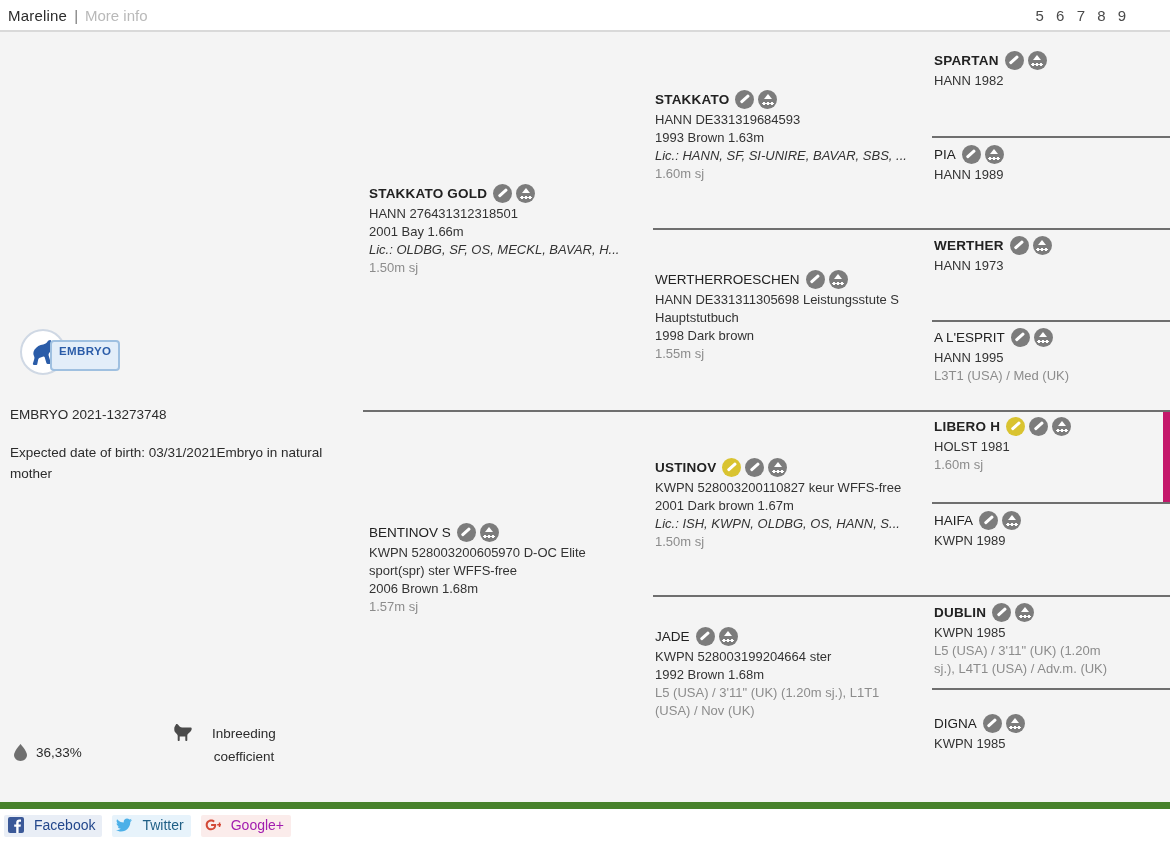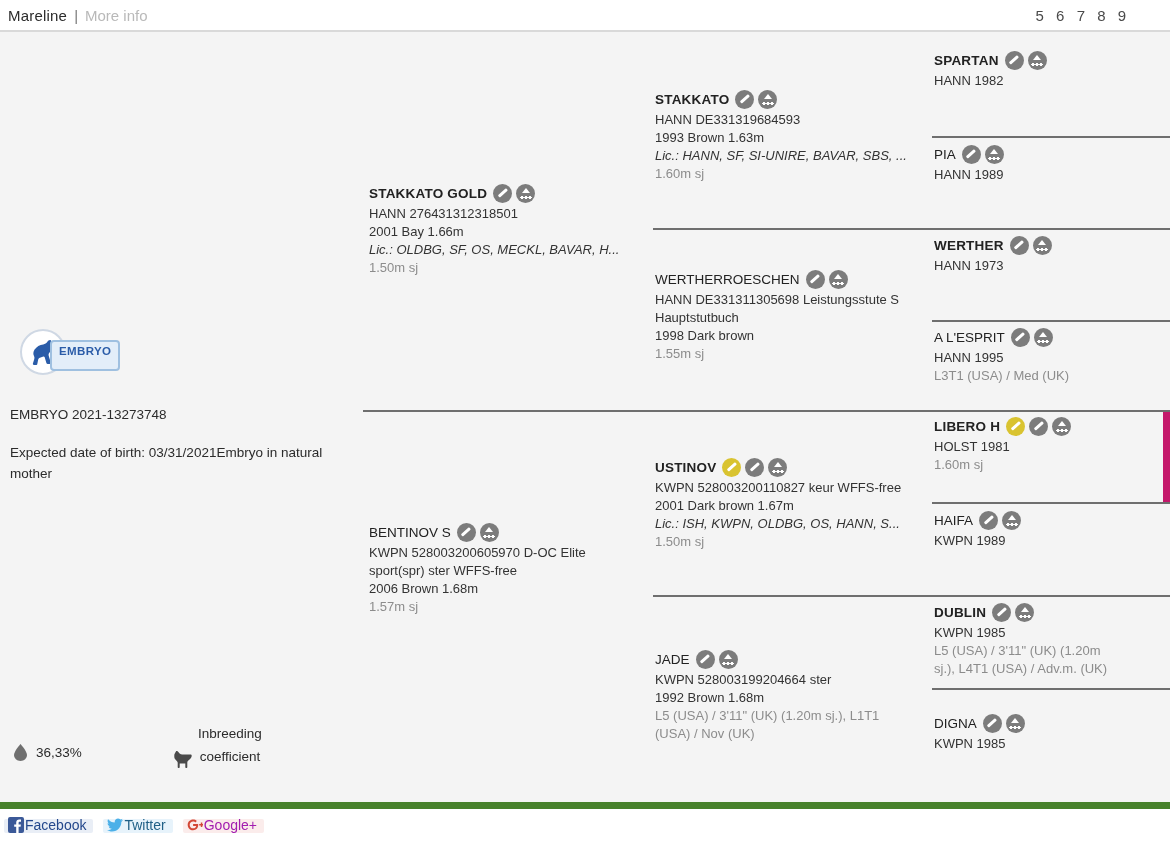--- a/index.html
+++ b/index.html
@@ -214,21 +214,21 @@
     align-items: flex-start;
   }
   .inbreed-value {
     display: flex; align-items: center; gap: 9px;
     width: 160px;
     padding-top: 22px;
   }
   .drop-icon { width: 13px; height: 17px; color: #6f6f6f; }
   .inbreed-pct { font-size: 13.5px; color: #2b2b2b; }
   .inbreed-label {
-    display: flex; align-items: flex-end; gap: 4px;
+    display: flex; align-items: flex-start; gap: 18px;
   }
   .horse-icon { width: 20px; height: 17px; color: #4a4a4a; margin-top: 2px; }
   .inbreed-label-text {
     font-size: 13.5px;
     color: #2b2b2b;
     line-height: 23px;
     text-align: center;
   }
 
   
@@ -244,22 +244,22 @@
     width: 1170px; height: 34px;
     background: #ffffff;
     display: flex;
     align-items: center;
     padding-left: 4px;
     gap: 10px;
   }
   .share-btn {
     display: inline-flex;
     align-items: center;
-    gap: 1px;
-    height: 14px;
+    gap: 10px;
+    height: 22px;
     padding: 0 7px 3px 4px;
     font-size: 14px;
     border-radius: 2px;
   }
   .share-btn.facebook { background: #e9eef6; color: #23478c; }
   .share-btn.twitter  { background: #e7f3fb; color: #1f5f86; }
   .share-btn.googleplus { background: #fbeceb; color: #a21caf; }
   .share-ico { width: 16px; height: 16px; flex: none; }
 </style>
 </head>
@@ -355,21 +355,21 @@
           <span class="badge gray pencil"></span>
           <span class="badge gray tree"></span>
         </span>
       </div>
       <div class="line">KWPN 528003200110827 keur WFFS-free</div>
       <div class="line">2001 Dark brown 1.67m</div>
       <div class="line italic">Lic.: ISH, KWPN, OLDBG, OS, HANN, S...</div>
       <div class="line perf">1.50m sj</div>
     </div>
 
-    <div class="cell" style="left:655px; top:617px; width:285px;">
+    <div class="cell" style="left:655px; top:594px; width:285px;">
       <div class="name-row">
         <span class="hname plain">JADE</span>
         <span class="badges">
           <span class="badge gray pencil"></span>
           <span class="badge gray tree"></span>
         </span>
       </div>
       <div class="line">KWPN 528003199204664 ster</div>
       <div class="line">1992 Brown 1.68m</div>
       <div class="line perf">L5 (USA) / 3'11" (UK) (1.20m sj.), L1T1</div>

